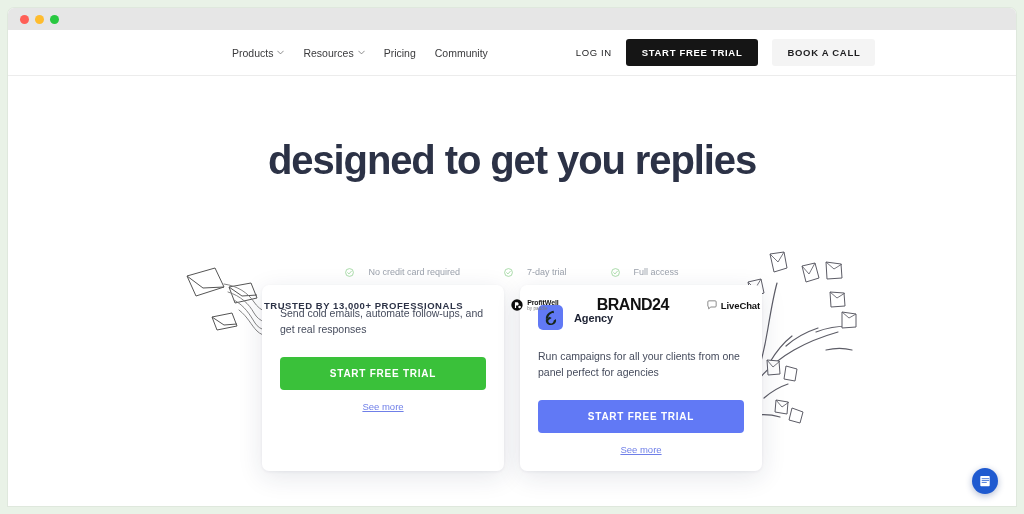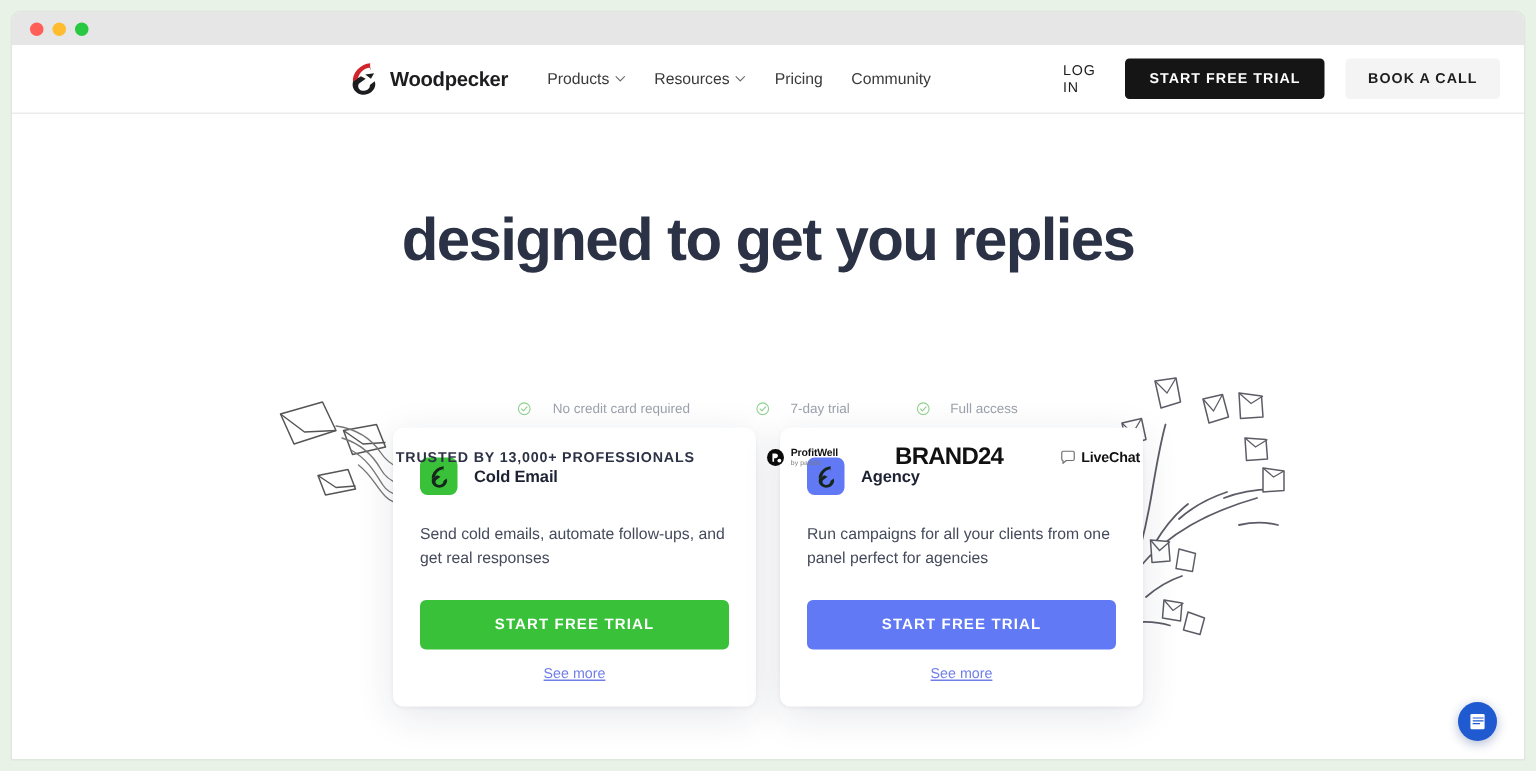--- a/index.html
+++ b/index.html
@@ -135,28 +135,20 @@
     <span class="dot red"></span>
     <span class="dot yellow"></span>
     <span class="dot green"></span>
   </div>
 
   <div class="viewport">
 
     <div class="nav">
       <div class="nav-inner">
 
-        <div class="brand">
-          <svg class="brand-mark" viewBox="0 0 21 23">
-            <path d="M14.8 1.2c-3 .2-6.1 1.7-8.3 4C4 7.7 2.9 10.8 3.3 13.6l3.4-2.3c.3-2.1 1.5-4.1 3.4-5.5 1.6-1.2 3.4-1.8 5-1.8-.1.9-.3 1.7-.5 2.4L14.8 1.2z" fill="#d0232b"></path>
-            <path d="M3.4 13.4c-.9 2.8.1 5.7 2.6 7.4 2.8 1.9 6.7 1.8 9.4-.3 2.5-1.9 3.4-4.9 2.4-7.3l-3.2 2.4c.1 1.2-.5 2.4-1.7 3.2-1.6 1.1-3.8 1-5.1-.2-1.1-1-1.3-2.5-.6-3.8l4.6-3.3-3.2-1.6-5.2 3.5z" fill="#1d1d1f"></path>
-            <path d="M11.5 8.6l5.9-.7-2.1 3.6-3.8-2.9z" fill="#1d1d1f"></path>
-          </svg>
-          <span class="brand-name">Woodpecker</span>
-        </div>
 
         <div class="nav-links">
           <div class="nav-link">
             <span>Products</span>
             <svg class="chev" viewBox="0 0 10 6">
               <path d="M1 1l4 4 4-4" fill="none" stroke="#3a3a3c" stroke-width="1.1" stroke-linecap="round"></path>
             </svg>
           </div>
           <div class="nav-link">
             <span>Resources</span>
@@ -244,29 +236,20 @@
           <path d="M104 54l7 6 8-5"></path>
           <path d="M116 74l7 6 7-4"></path>
           <path d="M41 122l6 7 7-6"></path>
           <path d="M50 162l6 7 7-5"></path>
         </g>
       </svg>
 
       <div class="cards">
 
         <div class="card">
-          <div class="card-head">
-            <span class="tile" style="background:#3ac13a">
-              <svg viewBox="0 0 14 16">
-                <path d="M9.8.8C7.7 1 5.5 2 4 3.6 2.3 5.3 1.6 7.4 1.9 9.3l2.3-1.6c.2-1.4 1-2.8 2.3-3.7 1.1-.8 2.3-1.2 3.4-1.2-.1.6-.2 1.1-.3 1.6L9.8.8z" fill="#17261c"></path>
-                <path d="M2 9.2c-.6 1.9.1 3.9 1.8 5 1.9 1.3 4.5 1.2 6.4-.2 1.7-1.3 2.3-3.3 1.6-5l-2.2 1.7c.1.8-.3 1.6-1.1 2.2-1.1.7-2.6.7-3.5-.2-.7-.7-.9-1.7-.4-2.6l3.1-2.2L5.5 6.8 2 9.2z" fill="#17261c"></path>
-              </svg>
-            </span>
-            <span class="card-title">Cold Email</span>
-          </div>
           <div class="card-desc">Send cold emails, automate follow-ups, and get real responses</div>
           <button class="cta" style="background:#3ac13a">START FREE TRIAL</button>
           <a class="see-more">See more</a>
         </div>
 
         <div class="card">
           <div class="card-head">
             <span class="tile" style="background:#6179f5">
               <svg viewBox="0 0 14 16">
                 <path d="M9.8.8C7.7 1 5.5 2 4 3.6 2.3 5.3 1.6 7.4 1.9 9.3l2.3-1.6c.2-1.4 1-2.8 2.3-3.7 1.1-.8 2.3-1.2 3.4-1.2-.1.6-.2 1.1-.3 1.6L9.8.8z" fill="#17261c"></path>

